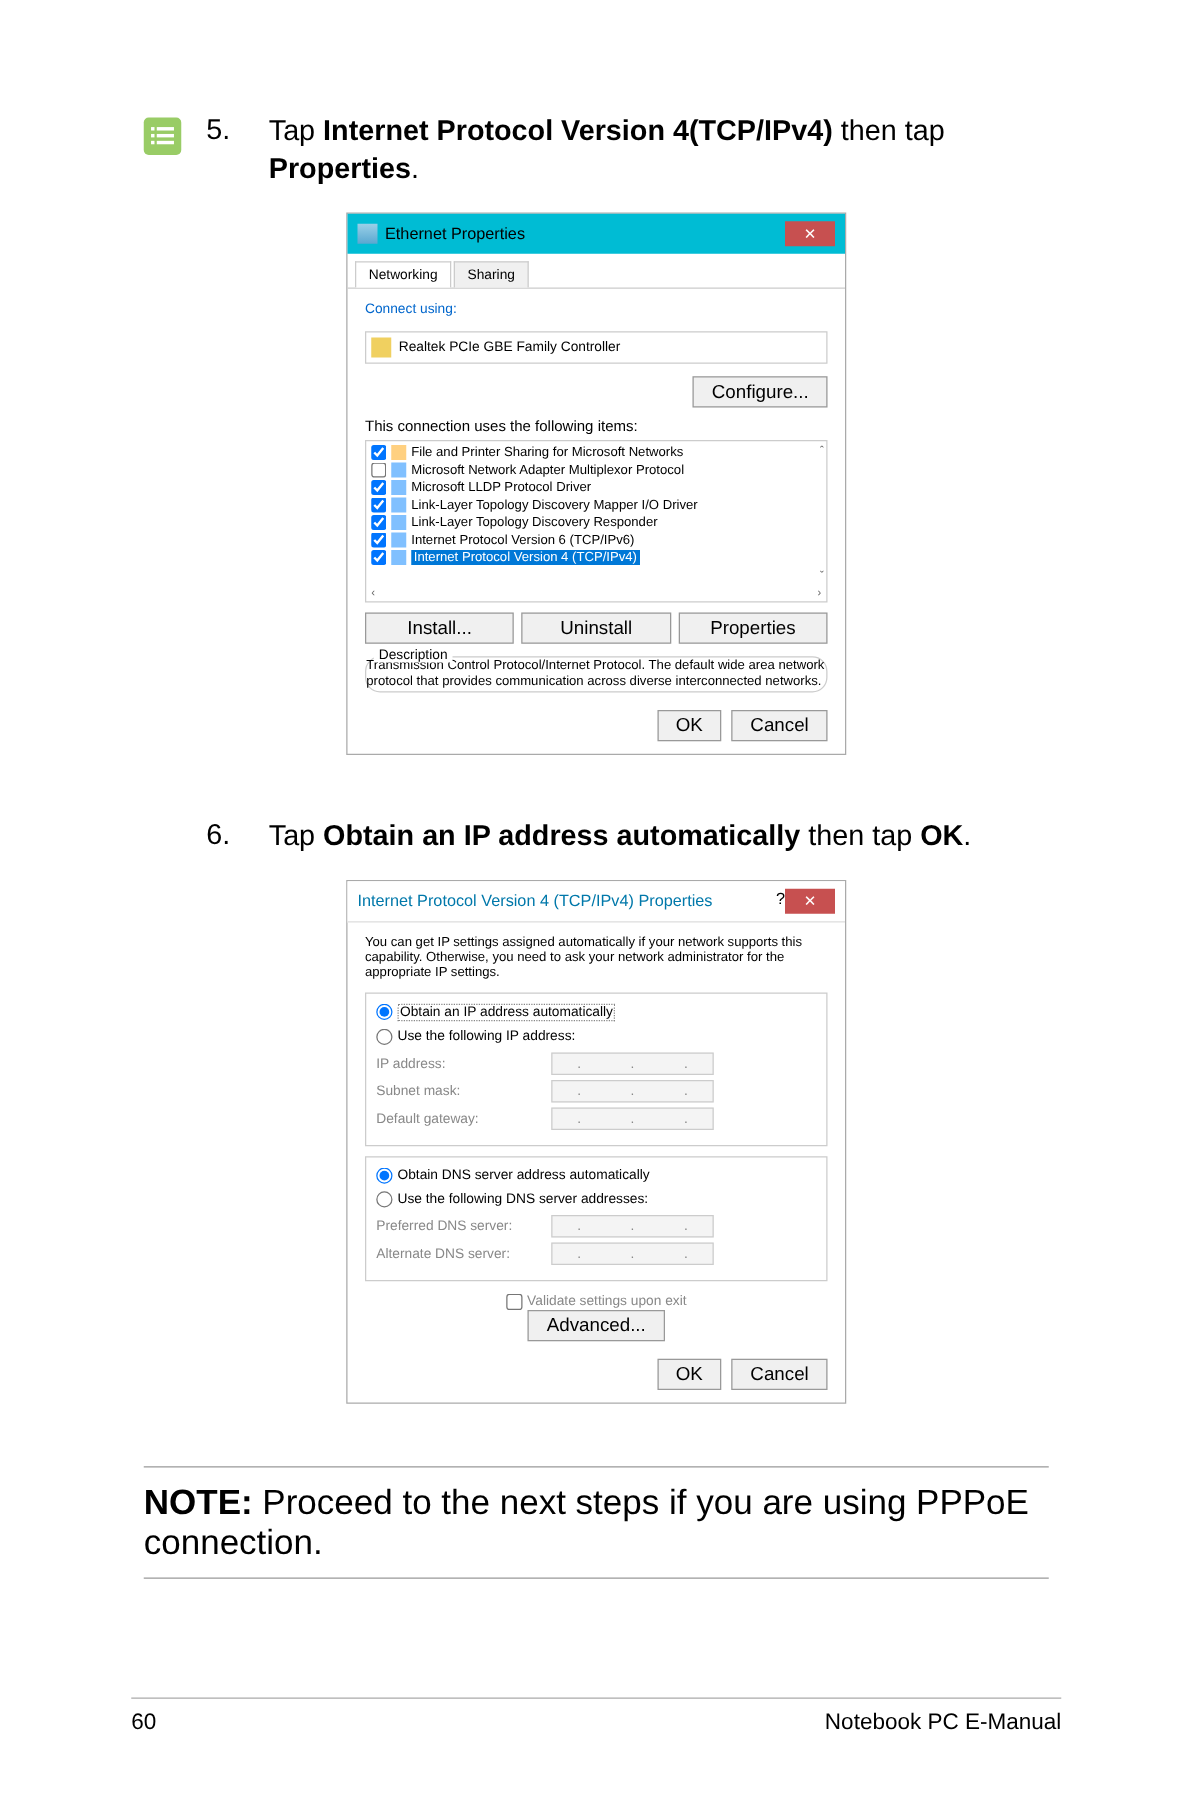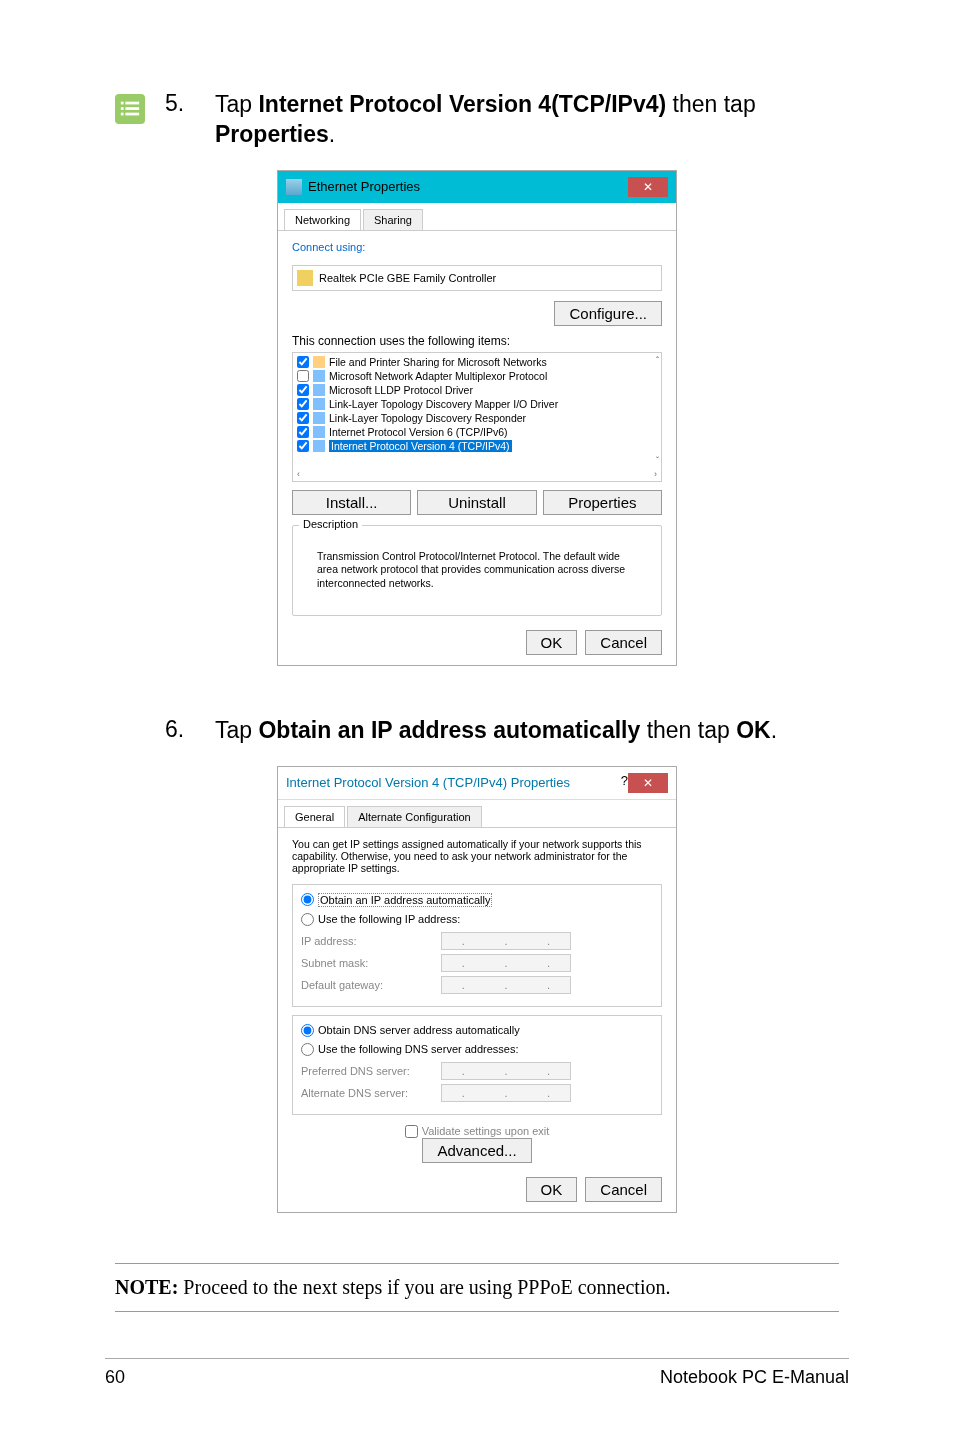--- a/index.html
+++ b/index.html
@@ -204,23 +204,23 @@
       display: flex;
       justify-content: space-between;
       gap: 6px;
       margin-top: 8px;
     }
     .btn-row .btn {
       flex: 1;
     }
     .desc-group {
       border: 1px solid #ccc;
-      border-radius: 2px;
+      border-radius: 12px;
       margin-top: 10px;
-      padding: 24px;
+      padding: 0;
       position: relative;
     }
     .desc-group-label {
       position: absolute;
       top: -8px;
       left: 6px;
       background: #fff;
       padding: 0 4px;
       font-size: 11px;
     }
@@ -294,22 +294,21 @@
       font-size: 11px;
       color: #888;
     }
     .note-section {
       margin-top: 30px;
       border-top: 1px solid #999;
       border-bottom: 1px solid #999;
       padding: 12px 0;
     }
     .note-text {
-      font-size: 20px;
-      font-family: Liberation Serif, serif;
+      font-size: 28px;
     }
     .footer {
       position: absolute;
       bottom: 50px;
       left: 105px;
       right: 105px;
       display: flex;
       justify-content: space-between;
       font-size: 18px;
       border-top: 1px solid #aaa;
@@ -441,24 +440,20 @@
     <div class="dialog">
       <div class="dialog-title" style="background:#fff;border-bottom:1px solid #ddd;">
         <span class="dialog2-title">Internet Protocol Version 4 (TCP/IPv4) Properties</span>
         <div style="display:flex;">
           <div class="qmark"><span>?</span></div>
           <div class="close">
               <span>✕</span>
             </div>
         </div>
       </div>
-      <div class="tabs">
-        <div class="tab">General</div>
-        <div class="tab inactive">Alternate Configuration</div>
-      </div>
       <div class="dialog-body">
         <div class="info-text">You can get IP settings assigned automatically if your network supports this capability. Otherwise, you need to ask your network administrator for the appropriate IP settings.</div>
 
         <div class="radio-group">
           <div class="radio-row dotted">
             <input type="radio" name="ip" checked="" style="">
             <span class="radio-label">Obtain an IP address automatically</span>
           </div>
           <div class="radio-row">
             <input type="radio" name="ip" style="">

